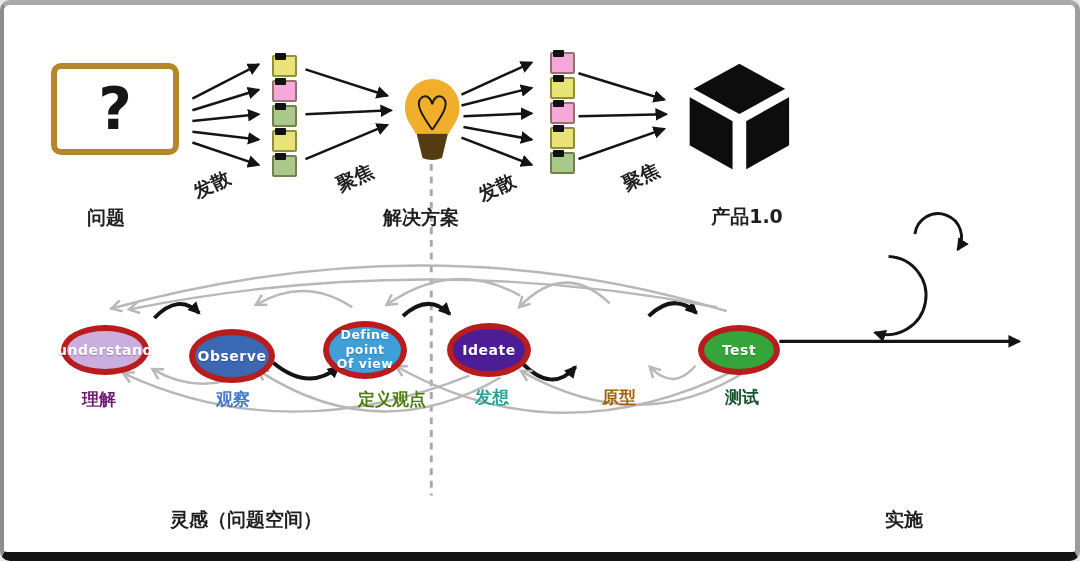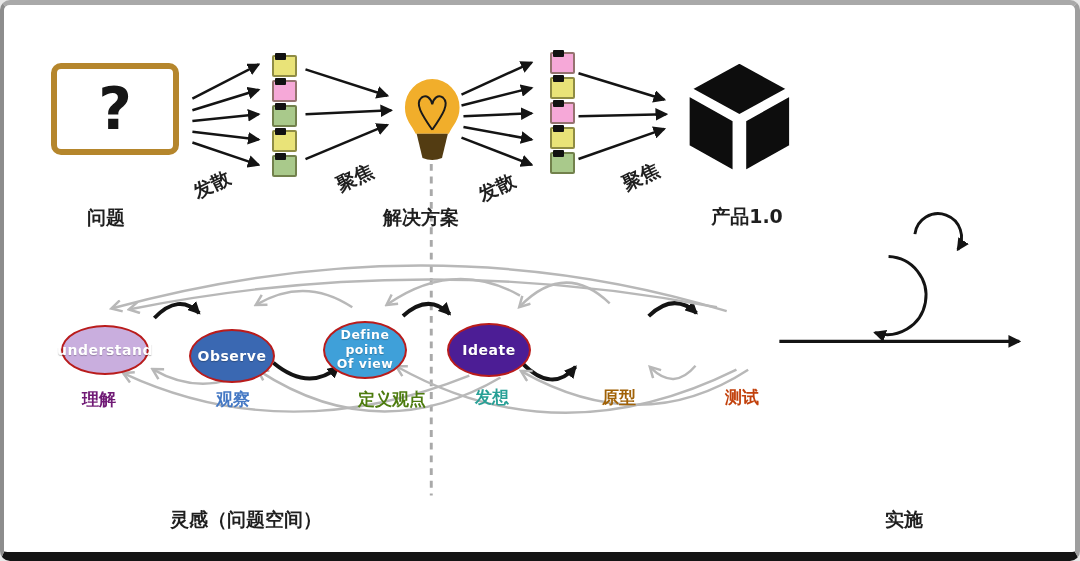--- a/index.html
+++ b/index.html
@@ -22,21 +22,21 @@
     display:flex; align-items:center; justify-content:center;
   }
   .qbox .qmark { font-size:58px; font-weight:700; color:#161616; line-height:1; }
 
   .notes-col { position:absolute; display:flex; flex-direction:column; gap:3px; }
   .note { position:relative; width:25px; height:22px;
           border:2px solid rgba(70,70,25,0.55); border-radius:2px; }
   .note::before { content:""; position:absolute; top:-4px; left:1px;
                   width:11px; height:7px; background:#111; border-radius:1px; }
 
-  .stage { position:absolute; border-radius:50%; border:2px solid #b91c1c;
+  .stage { position:absolute; border-radius:50%; border:6px solid #b91c1c;
            display:flex; flex-direction:column; align-items:center; justify-content:center;
            color:#ffffff; font-size:14px; font-weight:600; text-align:center;
            line-height:1.15; letter-spacing:0.5px;
            text-shadow:0 1px 1px rgba(0,0,0,0.25); }
   .stage .l2 { font-size:12.5px; }
   .stage-zh { position:absolute; transform:translateX(-50%); white-space:nowrap;
               font-size:17px; font-weight:700; }
 </style>
 </head>
 <body>
@@ -161,24 +161,27 @@
   <div class="stage" style="left: 185px; top: 324px; width: 86px; height: 54px; background: rgb(58, 104, 178);">
     <span>Observe</span>
   </div>
   <div class="stage" style="left: 319px; top: 316px; width: 84px; height: 58px; font-size: 12.5px; background: rgb(63, 160, 217);">
     <span>Define point</span>
     <span class="l2">Of view</span>
   </div>
   <div class="stage" style="left: 443px; top: 318px; width: 84px; height: 54px; background: #4c1d95;">
     <span>Ideate</span>
   </div>
+  <div class="stage" style="left: 694px; top: 320px; width: 82px; height: 50px; background: rgb(53, 164, 58);">
+    <span>Test</span>
+  </div>
 
   <div class="stage-zh" style="left: 95px; top: 383px; color: #701a75;">理解</div>
   <div class="stage-zh" style="left: 229px; top: 383px; color: rgb(68, 120, 196);">观察</div>
   <div class="stage-zh" style="left: 388px; top: 383px; color: #4d7c0f;">定义观点</div>
   <div class="stage-zh" style="left: 488px; top: 381px; color: rgb(39, 160, 150);">发想</div>
   <div class="stage-zh" style="left: 615px; top: 381px; color: #a16207;">原型</div>
-  <div class="stage-zh" style="left: 738px; top: 381px; color: #c2410c;">测试</div>
+  <div class="stage-zh" style="left: 738px; top: 381px; color: #14532d;">测试</div>
 
   <div class="lbl" style="left:242px; top:502px;">灵感（问题空间）</div>
   <div class="lbl" style="left:900px; top:502px;">实施</div>
 
 </div>
 
 </body></html>

